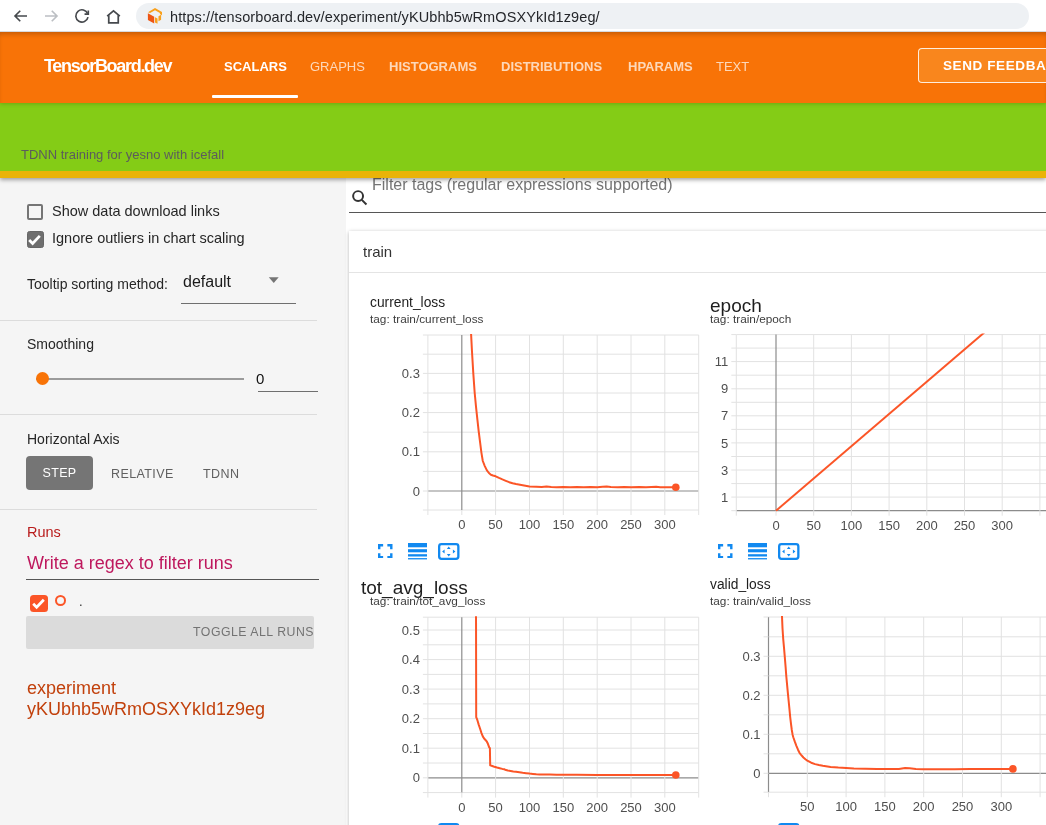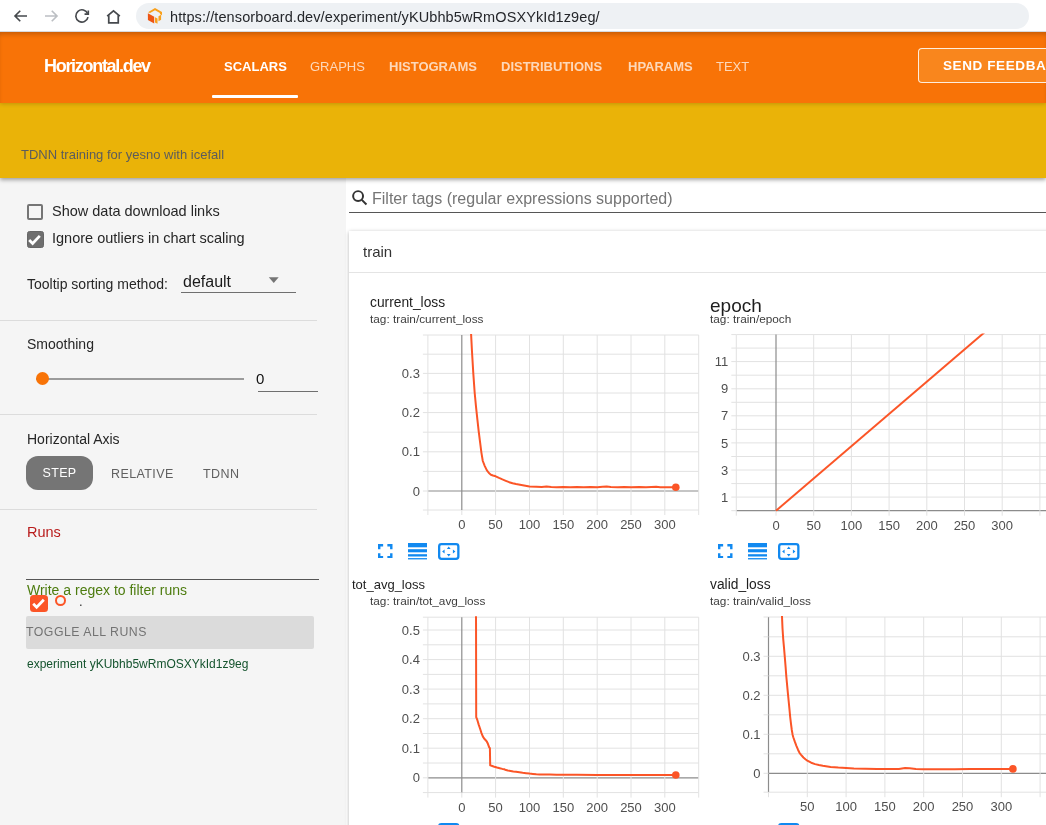--- a/index.html
+++ b/index.html
@@ -23,98 +23,98 @@
  <svg class="abs" style="left:146.5px;top:5.5px" width="16" height="18" viewBox="0 0 16 18">
    <path d="M1 6.2L8 2l7 4v3.2l-2.1-1.2V7.1L8 4.3 3.1 7.1z" fill="#f9a01b"></path>
    <path d="M0.9 7.2l6.3 3.6v6.8L0.9 14z" fill="#ee5513"></path>
    <path d="M8 11.2l2.5 1.4v5.2L8 16.4z" fill="#f9a01b"></path>
    <path d="M11.5 10.2l2.6-1.4v5l-2.6 1.4z" fill="#f9a01b"></path>
  </svg>
  <div class="abs" style="left:170px;top:8.5px;font-size:14.5px;color:#24262a;letter-spacing:0.1px">https://tensorboard.dev/experiment/yKUbhb5wRmOSXYkId1z9eg/</div>
 </div>
 
 <div class="abs" style="left:0;top:32px;width:1046px;height:71px;background:#f87307;box-shadow:inset 0 4px 5px -2px rgba(0,0,0,0.22), 0 1px 4px rgba(0,0,0,0.18);z-index:10">
- <div class="abs" style="left:44px;top:24px;font-size:18px;font-weight:bold;letter-spacing:-1.3px;color:#fff">Horizontal.dev</div>
+ <div class="abs" style="left:44px;top:24px;font-size:18px;font-weight:bold;letter-spacing:-1.3px;color:#fff">TensorBoard.dev</div>
  <div class="abs" style="left:224px;top:27px;font-size:13px;font-weight:bold;letter-spacing:0px;color:#fff">SCALARS</div>
     <div class="abs" style="left:310px;top:27px;font-size:13px;font-weight:normal;letter-spacing:0px;color:rgba(255,255,255,0.72)">GRAPHS</div>
     <div class="abs" style="left:389px;top:27px;font-size:13px;font-weight:bold;letter-spacing:0px;color:rgba(255,255,255,0.72)">HISTOGRAMS</div>
     <div class="abs" style="left:501px;top:27px;font-size:13px;font-weight:bold;letter-spacing:0px;color:rgba(255,255,255,0.72)">DISTRIBUTIONS</div>
     <div class="abs" style="left:628px;top:27px;font-size:13px;font-weight:bold;letter-spacing:0px;color:rgba(255,255,255,0.72)">HPARAMS</div>
     <div class="abs" style="left:716px;top:27px;font-size:13px;font-weight:normal;letter-spacing:0px;color:rgba(255,255,255,0.72)">TEXT</div>
  <div class="abs" style="left:212px;top:63px;width:86px;height:3px;background:#fff;border-radius:1px"></div>
  <div class="abs" style="left:918px;top:16px;width:170px;height:35px;border:1.6px solid rgba(255,255,255,0.85);border-radius:4px;background:#f9861d">
    <div class="abs" style="left:24px;top:9px;font-size:13.5px;font-weight:bold;letter-spacing:0.6px;color:#fff">SEND FEEDBACK</div>
  </div>
 </div>
 
-<div class="abs" style="left:0;top:103px;width:1046px;height:75px;background:#eab308;border-bottom:1px solid #eab308;box-shadow:0 2px 4px rgba(0,0,0,0.35);z-index:5">
+<div class="abs" style="left:0;top:103px;width:1046px;height:75px;background:#84cc16;border-bottom:7px solid #eab308;box-shadow:0 2px 4px rgba(0,0,0,0.35);z-index:5">
  <div class="abs" style="left:21px;top:44px;font-size:13px;color:#5c5c5c">TDNN training for yesno with icefall</div>
 </div>
 
 <div class="abs" style="left:0;top:178px;width:346px;height:647px;background:#f5f5f5">
 
  <div class="abs" style="left:27px;top:26px;width:16px;height:16px;border:2px solid #757575;border-radius:2px;background:#f5f5f5"></div>
  <div class="abs" style="left:52px;top:25px;font-size:14.5px;color:#262626">Show data download links</div>
 
  <div class="abs" style="left:26.5px;top:52.5px;width:17.2px;height:17.2px;border:1.6px solid #666;border-radius:2.5px;background:#6e6e6e">
    <svg width="15" height="15" viewBox="0 0 24 24" style="position:absolute;left:-0.5px;top:0">
         <path fill="none" stroke="#fff" stroke-width="4.4" d="M3.5 12.8l5.5 5.5L20.5 6.2"></path>
       </svg>
  </div>
  <div class="abs" style="left:52px;top:52px;font-size:14.5px;color:#262626">Ignore outliers in chart scaling</div>
  <div class="abs" style="left:27px;top:98px;font-size:14px;color:#262626">Tooltip sorting method:</div>
- <div class="abs" style="left:181px;top:95px;width:115px;font-size:16px;color:#1a1a1a;border-bottom:1px solid #6f6f6f;padding-bottom:1px;padding-left:2px">default</div>
+ <div class="abs" style="left:181px;top:95px;width:115px;font-size:16px;color:#1a1a1a;border-bottom:1px solid #6f6f6f;padding-bottom:12px;padding-left:2px">default</div>
  <svg class="abs" style="left:268px;top:99px" width="11.5" height="7" viewBox="0 0 14 8">
       <path fill="#757575" d="M1 0h12L7 7z"></path>
     </svg>
  <div class="abs" style="left:0;top:142px;width:317px;height:1px;background:#dcdcdc"></div>
  <div class="abs" style="left:27px;top:158px;font-size:14px;color:#262626">Smoothing</div>
  <div class="abs" style="left:36px;top:200px;width:208px;height:2px;background:#9b9b9b"></div>
  <div class="abs" style="left:36px;top:194px;width:13px;height:13px;border-radius:50%;background:#f87307"></div>
  <div class="abs" style="left:256px;top:192px;font-size:15px;color:#111">0</div>
  <div class="abs" style="left:258px;top:212.5px;width:60px;height:1.3px;background:#6f6f6f"></div>
  <div class="abs" style="left:0;top:236px;width:317px;height:1px;background:#dcdcdc"></div>
  <div class="abs" style="left:27px;top:253px;font-size:14px;color:#262626">Horizontal Axis</div>
- <div class="abs" style="left:26px;top:278px;width:67px;height:34px;background:#757575;border-radius:12px">
+ <div class="abs" style="left:26px;top:278px;width:67px;height:34px;background:#757575;border-radius:4px">
    <div class="abs" style="left:0;top:0;width:67px;height:34px;line-height:34px;text-align:center;font-size:12.5px;color:#fff;letter-spacing:0.3px">STEP</div>
  </div>
  <div class="abs" style="left:111px;top:289px;font-size:12.5px;color:#616161;letter-spacing:0.4px">RELATIVE</div>
  <div class="abs" style="left:203px;top:289px;font-size:12.5px;color:#616161;letter-spacing:0.4px">TDNN</div>
  <div class="abs" style="left:0;top:331px;width:317px;height:1px;background:#dcdcdc"></div>
  <div class="abs" style="left:27px;top:346px;font-size:14.5px;color:#b91c1c">Runs</div>
- <div class="abs" style="left:27px;top:404px;font-size:14px;color:#4d7c0f">Write a regex to filter runs</div>
+ <div class="abs" style="left:27px;top:375px;font-size:18px;color:#be185d">Write a regex to filter runs</div>
  <div class="abs" style="left:26px;top:401px;width:293px;height:1px;background:#555"></div>
 
  <div class="abs" style="left:30px;top:416.5px;width:17.5px;height:17.5px;background:#fb5527;border-radius:3.5px">
    <svg width="15" height="15" viewBox="0 0 24 24" style="position:absolute;left:1px;top:1px">
         <path fill="none" stroke="#fff" stroke-width="4.4" d="M3.5 12.5l5.5 5.5L20.5 6"></path>
       </svg>
  </div>
  <div class="abs" style="left:55.3px;top:417.2px;width:11px;height:11px;border:2px solid #fb5527;border-radius:50%"></div>
  <div class="abs" style="left:79px;top:416px;font-size:13px;color:#333">.</div>
- <div class="abs" style="left:26px;top:438px;width:288px;height:33px;background:#dbdbdb;border-radius:2px;text-align:left;line-height:33px;font-size:12.3px;color:#737373;letter-spacing:0.5px">TOGGLE ALL RUNS</div>
- <div class="abs" style="left:27px;top:479px;font-size:12px;color:#14532d">experiment yKUbhb5wRmOSXYkId1z9eg</div>
+ <div class="abs" style="left:26px;top:438px;width:288px;height:33px;background:#dbdbdb;border-radius:2px;text-align:right;line-height:33px;font-size:12.3px;color:#737373;letter-spacing:0.5px">TOGGLE ALL RUNS</div>
+ <div class="abs" style="left:27px;top:500px;font-size:18px;color:#c2410c">experiment yKUbhb5wRmOSXYkId1z9eg</div>
 </div>
 
 <div class="abs" style="left:346px;top:178px;width:700px;height:647px;background:#fff"></div>
 <svg class="abs" style="left:351px;top:189px" width="17" height="17" viewBox="0 0 24 24" fill="none" stroke="#333" stroke-width="2.8">
     <circle cx="10" cy="10" r="7"></circle>
     <path d="M15.3 15.3L21.8 21.8"></path>
   </svg>
-<div class="abs" style="left:372px;top:190px;font-size:16px;color:#757575">Filter tags (regular expressions supported)</div>
+<div class="abs" style="left:372px;top:176px;font-size:16px;color:#757575">Filter tags (regular expressions supported)</div>
 <div class="abs" style="left:349px;top:211.5px;width:697px;height:1.2px;background:#565656"></div>
 
 <div class="abs" style="left:349px;top:231px;width:720px;height:600px;background:#fff;box-shadow:0 1px 4px rgba(0,0,0,0.3)"></div>
 <div class="abs" style="left:363px;top:243px;font-size:15px;color:#333">train</div>
 <div class="abs" style="left:349px;top:272px;width:697px;height:1px;background:#e4e4e4"></div>
 <div class="abs" style="left:370px;top:295px;font-size:13.8px;color:#1e1e1e">current_loss</div>
 <div class="abs" style="left:370px;top:312px;font-size:11.8px;color:#3d3d3d">tag: train/current_loss</div>
 <div class="abs" style="left:710px;top:295px;font-size:19px;color:#1e1e1e">epoch</div>
 <div class="abs" style="left:710px;top:312px;font-size:11.8px;color:#3d3d3d">tag: train/epoch</div>
-<div class="abs" style="left:352px;top:577px;font-size:13px;color:#1e1e1e">tot_avg_loss</div>
+<div class="abs" style="left:361px;top:577px;font-size:19px;color:#1e1e1e">tot_avg_loss</div>
 <div class="abs" style="left:370px;top:594px;font-size:11.8px;color:#3d3d3d">tag: train/tot_avg_loss</div>
 <div class="abs" style="left:710px;top:577px;font-size:13.8px;color:#1e1e1e">valid_loss</div>
 <div class="abs" style="left:710px;top:594px;font-size:11.8px;color:#3d3d3d">tag: train/valid_loss</div>
 <svg style="position:absolute;left:380px;top:330px" width="330" height="205" viewBox="380 330 330 205">
     <line x1="427.9" y1="335.0" x2="698.7" y2="335.0" stroke="#e2e2e2" stroke-width="1"></line>
     <line x1="427.9" y1="354.2" x2="698.7" y2="354.2" stroke="#e2e2e2" stroke-width="1"></line>
     <line x1="427.9" y1="373.4" x2="698.7" y2="373.4" stroke="#e2e2e2" stroke-width="1"></line>
     <line x1="427.9" y1="393.0" x2="698.7" y2="393.0" stroke="#e2e2e2" stroke-width="1"></line>
     <line x1="427.9" y1="412.6" x2="698.7" y2="412.6" stroke="#e2e2e2" stroke-width="1"></line>
     <line x1="427.9" y1="432.2" x2="698.7" y2="432.2" stroke="#e2e2e2" stroke-width="1"></line>

